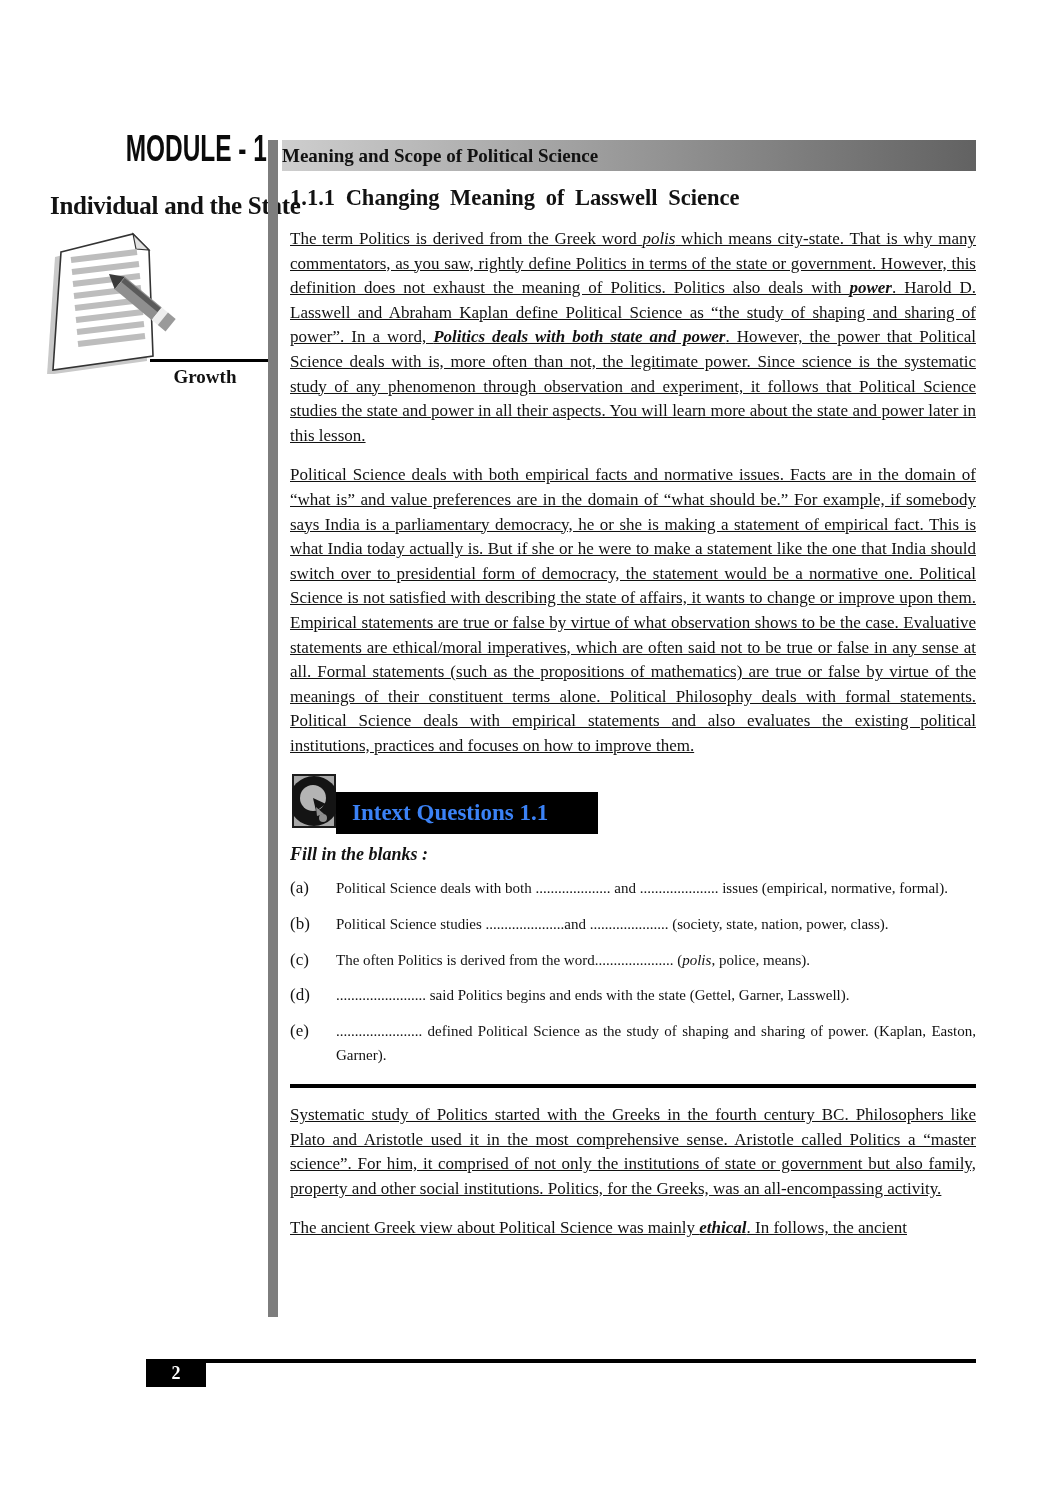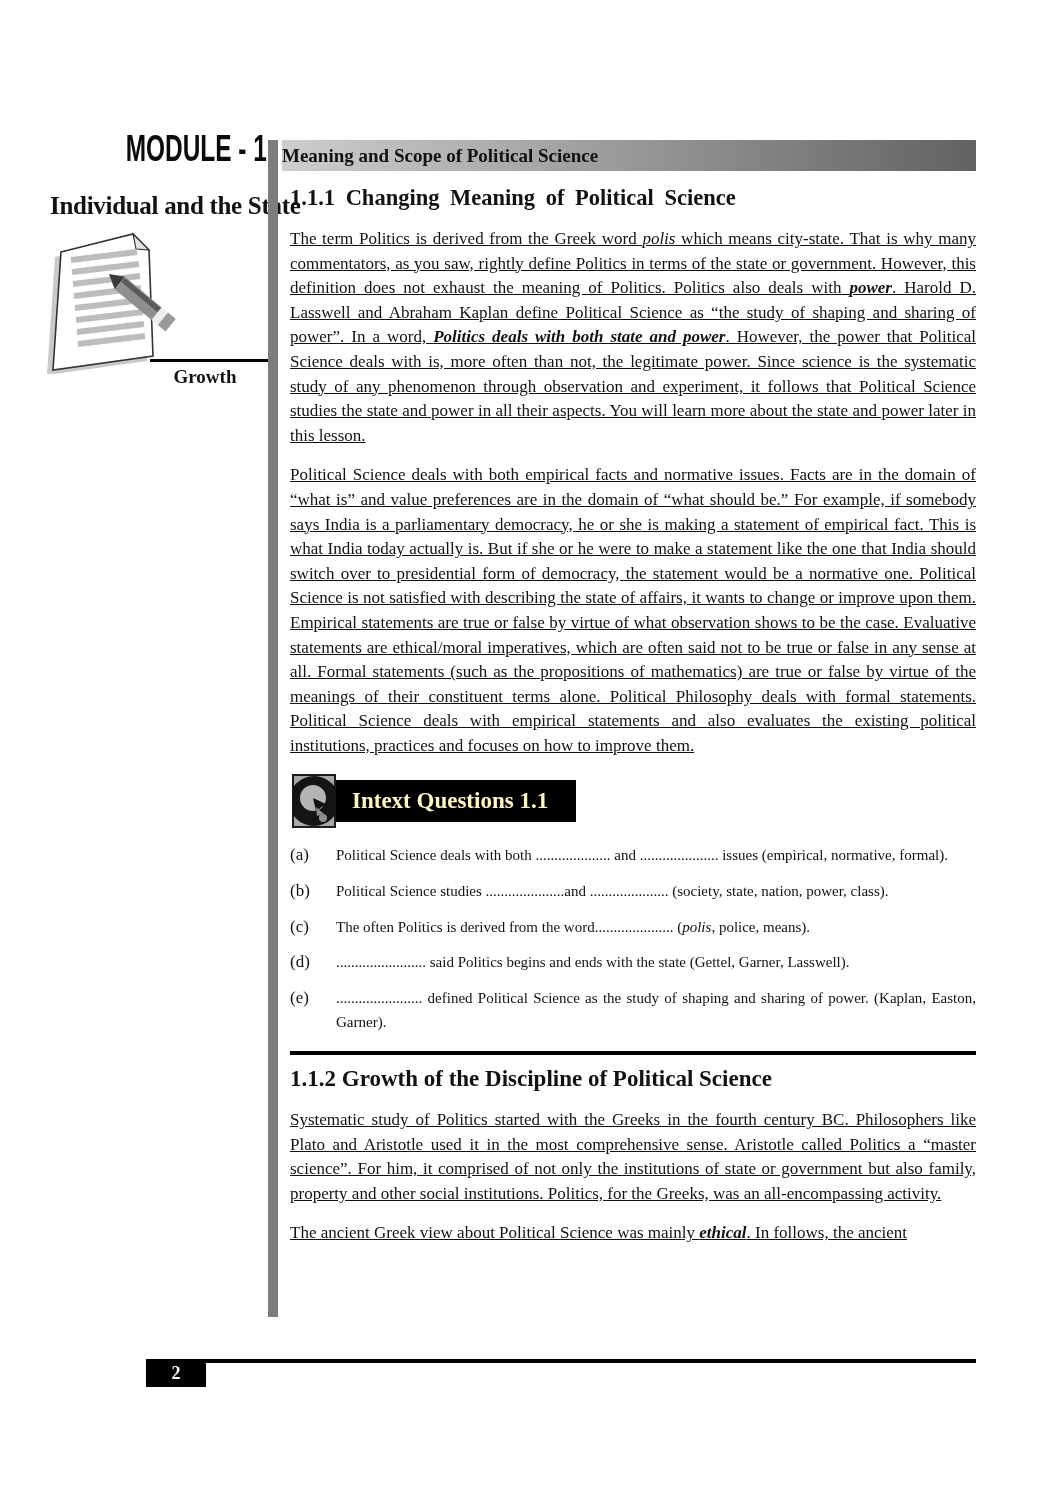--- a/index.html
+++ b/index.html
@@ -27,22 +27,22 @@
   .content{position:absolute;left:290px;top:170px;width:686px;}
   .sec-head{font-weight:bold;font-size:22.5px;margin:14px 0 0 0;line-height:28px;}
   .sec-head.wide{word-spacing:5px;}
   .body-p{font-size:17px;line-height:24.6px;text-align:justify;margin:15px 0 0 0;text-decoration:underline;}
   .body-p .bi{font-weight:bold;font-style:italic;}
   .body-p .it{font-style:italic;}
 
   
   .intext{position:relative;height:58px;margin-top:16px;}
   .intext-icon{position:absolute;left:2px;top:0;width:44px;height:54px;}
-  .intext-bar{position:absolute;left:46px;top:6px;width:240px;height:42px;background:#000;
-        color:#fef9c3;font-weight:bold;font-size:23px;line-height:42px;padding-left:16px;
+  .intext-bar{position:absolute;left:46px;top:18px;width:262px;height:42px;background:#000;
+        color:#3b82f6;font-weight:bold;font-size:23px;line-height:42px;padding-left:16px;
         box-sizing:border-box;white-space:nowrap;}
   .fill-label{font-weight:bold;font-style:italic;font-size:18px;margin-top:12px;}
   .fitem{display:flex;margin-top:11px;}
   .flabel{width:46px;flex:none;font-size:17px;line-height:24.6px;}
   .ftext{flex:1;font-size:15px;line-height:24.6px;text-align:justify;}
   .ftext .it{font-style:italic;}
 
   .rule{border:none;border-top:4px solid #000;margin:16px 0 0 0;}
   .sec-head2{font-weight:bold;font-size:23px;margin:9px 0 0 0;line-height:29px;}
 
@@ -83,39 +83,40 @@
   </svg>
   <div class="notes-line"></div>
   <div class="notes-label">Growth</div>
 
   <div class="vbar"></div>
 
   <div class="grad-bar">Meaning and Scope of Political Science</div>
 
   <div class="content">
 
-    <h2 class="sec-head wide">1.1.1 Changing Meaning of Political Science</h2>
+    <h2 class="sec-head wide">1.1.1 Changing Meaning of Lasswell Science</h2>
 
     <p class="body-p"><span>The term Politics is derived from the Greek word </span><span class="it">polis</span><span> which means city-state. That is why many commentators, as you saw, rightly define Politics in terms of the state or government. However, this definition does not exhaust the meaning of Politics. Politics also deals with </span><span class="bi">power</span><span>. Harold D. Lasswell and Abraham Kaplan define Political Science as “the study of shaping and sharing of power”. In a word, </span><span class="bi">Politics deals with both state and power</span><span>. However, the power that Political Science deals with is, more often than not, the legitimate power. Since science is the systematic study of any phenomenon through observation and experiment, it follows that Political Science studies the state and power in all their aspects. You will learn more about the state and power later in this lesson.</span></p>
 
     <p class="body-p">Political Science deals with both empirical facts and normative issues. Facts are in the domain of “what is” and value preferences are in the domain of “what should be.” For example, if somebody says India is a parliamentary democracy, he or she is making a statement of empirical fact. This is what India today actually is. But if she or he were to make a statement like the one that India should switch over to presidential form of democracy, the statement would be a normative one. Political Science is not satisfied with describing the state of affairs, it wants to change or improve upon them. Empirical statements are true or false by virtue of what observation shows to be the case. Evaluative statements are ethical/moral imperatives, which are often said not to be true or false in any sense at all. Formal statements (such as the propositions of mathematics) are true or false by virtue of the meanings of their constituent terms alone. Political Philosophy deals with formal statements. Political Science deals with empirical statements and also evaluates the existing political institutions, practices and focuses on how to improve them.</p>
 
     <div class="intext">
       <svg class="intext-icon" viewBox="0 0 44 54">
         <rect x="0" y="0" width="44" height="54" fill="#1c1c1c"></rect>
         <rect x="2" y="2" width="40" height="50" fill="#a8a8a8"></rect>
         <circle cx="22" cy="27" r="25" fill="#141414"></circle>
         <circle cx="21" cy="24" r="13" fill="#b4b4b4"></circle>
         <polygon points="21,24 34,30 24,37" fill="#141414"></polygon>
         <polygon points="24,33 32,40 25,42" fill="#8e8e8e"></polygon>
         <circle cx="31" cy="44" r="4" fill="#8e8e8e"></circle>
       </svg>
       <div class="intext-bar">Intext Questions  1.1</div>
     </div>
 
+    <div class="fill-label">Fill in the blanks :</div>
 
     <div class="fitem">
       <div class="flabel">(a)</div>
       <div class="ftext">Political Science deals with both .................... and ..................... issues (empirical, normative, formal).</div>
     </div>
     <div class="fitem">
       <div class="flabel">(b)</div>
       <div class="ftext">Political Science studies .....................and ..................... (society, state, nation, power, class).</div>
     </div>
     <div class="fitem">
@@ -126,21 +127,20 @@
       <div class="flabel">(d)</div>
       <div class="ftext">........................ said  Politics begins and ends with the state (Gettel, Garner, Lasswell).</div>
     </div>
     <div class="fitem">
       <div class="flabel">(e)</div>
       <div class="ftext">....................... defined Political Science as the study of shaping and sharing of power. (Kaplan, Easton, Garner).</div>
     </div>
 
     <hr class="rule">
 
-    <h2 class="sec-head2">1.1.2 Growth of the Discipline of Political Science</h2>
 
     <p class="body-p">Systematic study of Politics started with the Greeks in the fourth century BC. Philosophers like Plato and Aristotle used it in the most comprehensive sense. Aristotle called Politics a “master science”. For him, it comprised of not only the  institutions of state or government but also family, property and other social institutions. Politics, for the Greeks, was an all-encompassing activity.</p>
 
     <p class="body-p"><span>The ancient Greek view about Political Science was mainly </span><span class="bi">ethical</span><span>. In follows, the ancient</span></p>
 
   </div>
 
   <div class="bottom-rule"></div>
   <div class="page-num">2</div>
 

